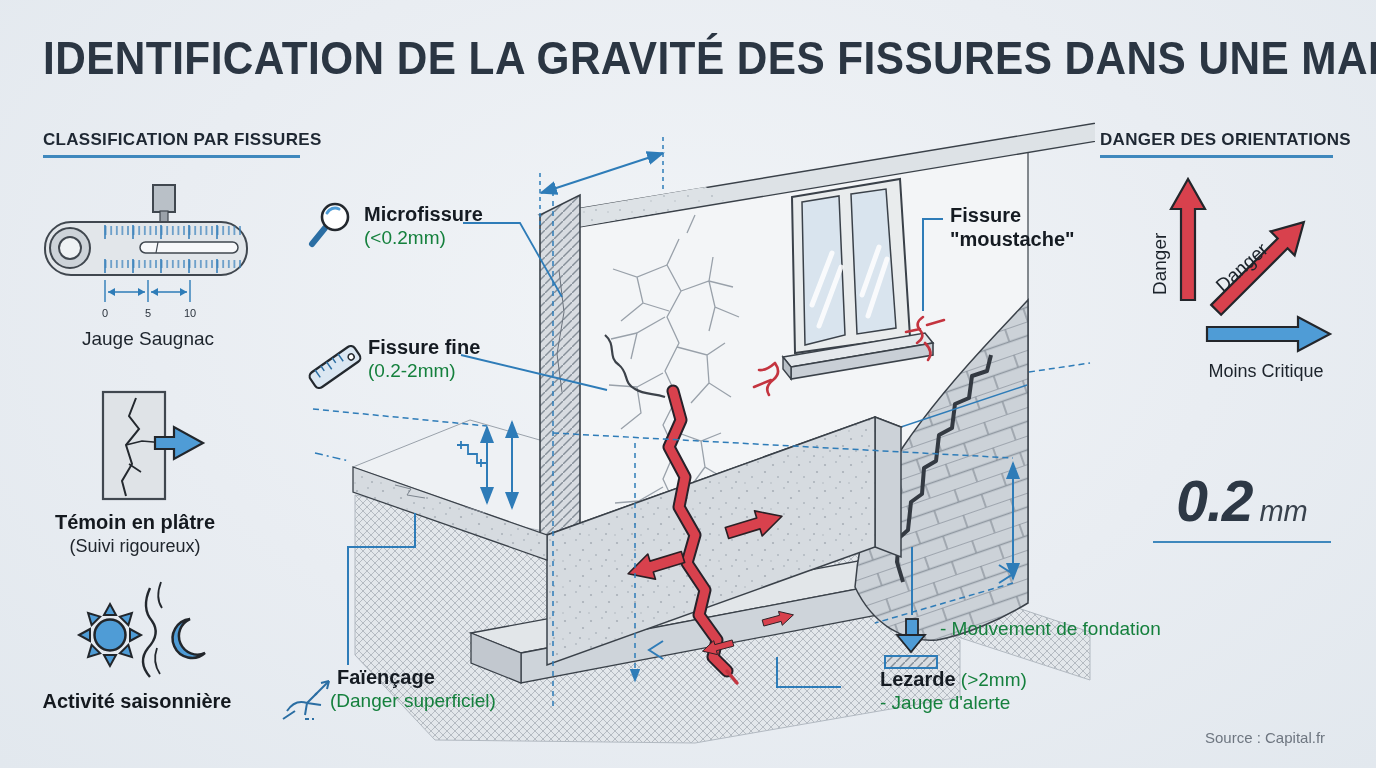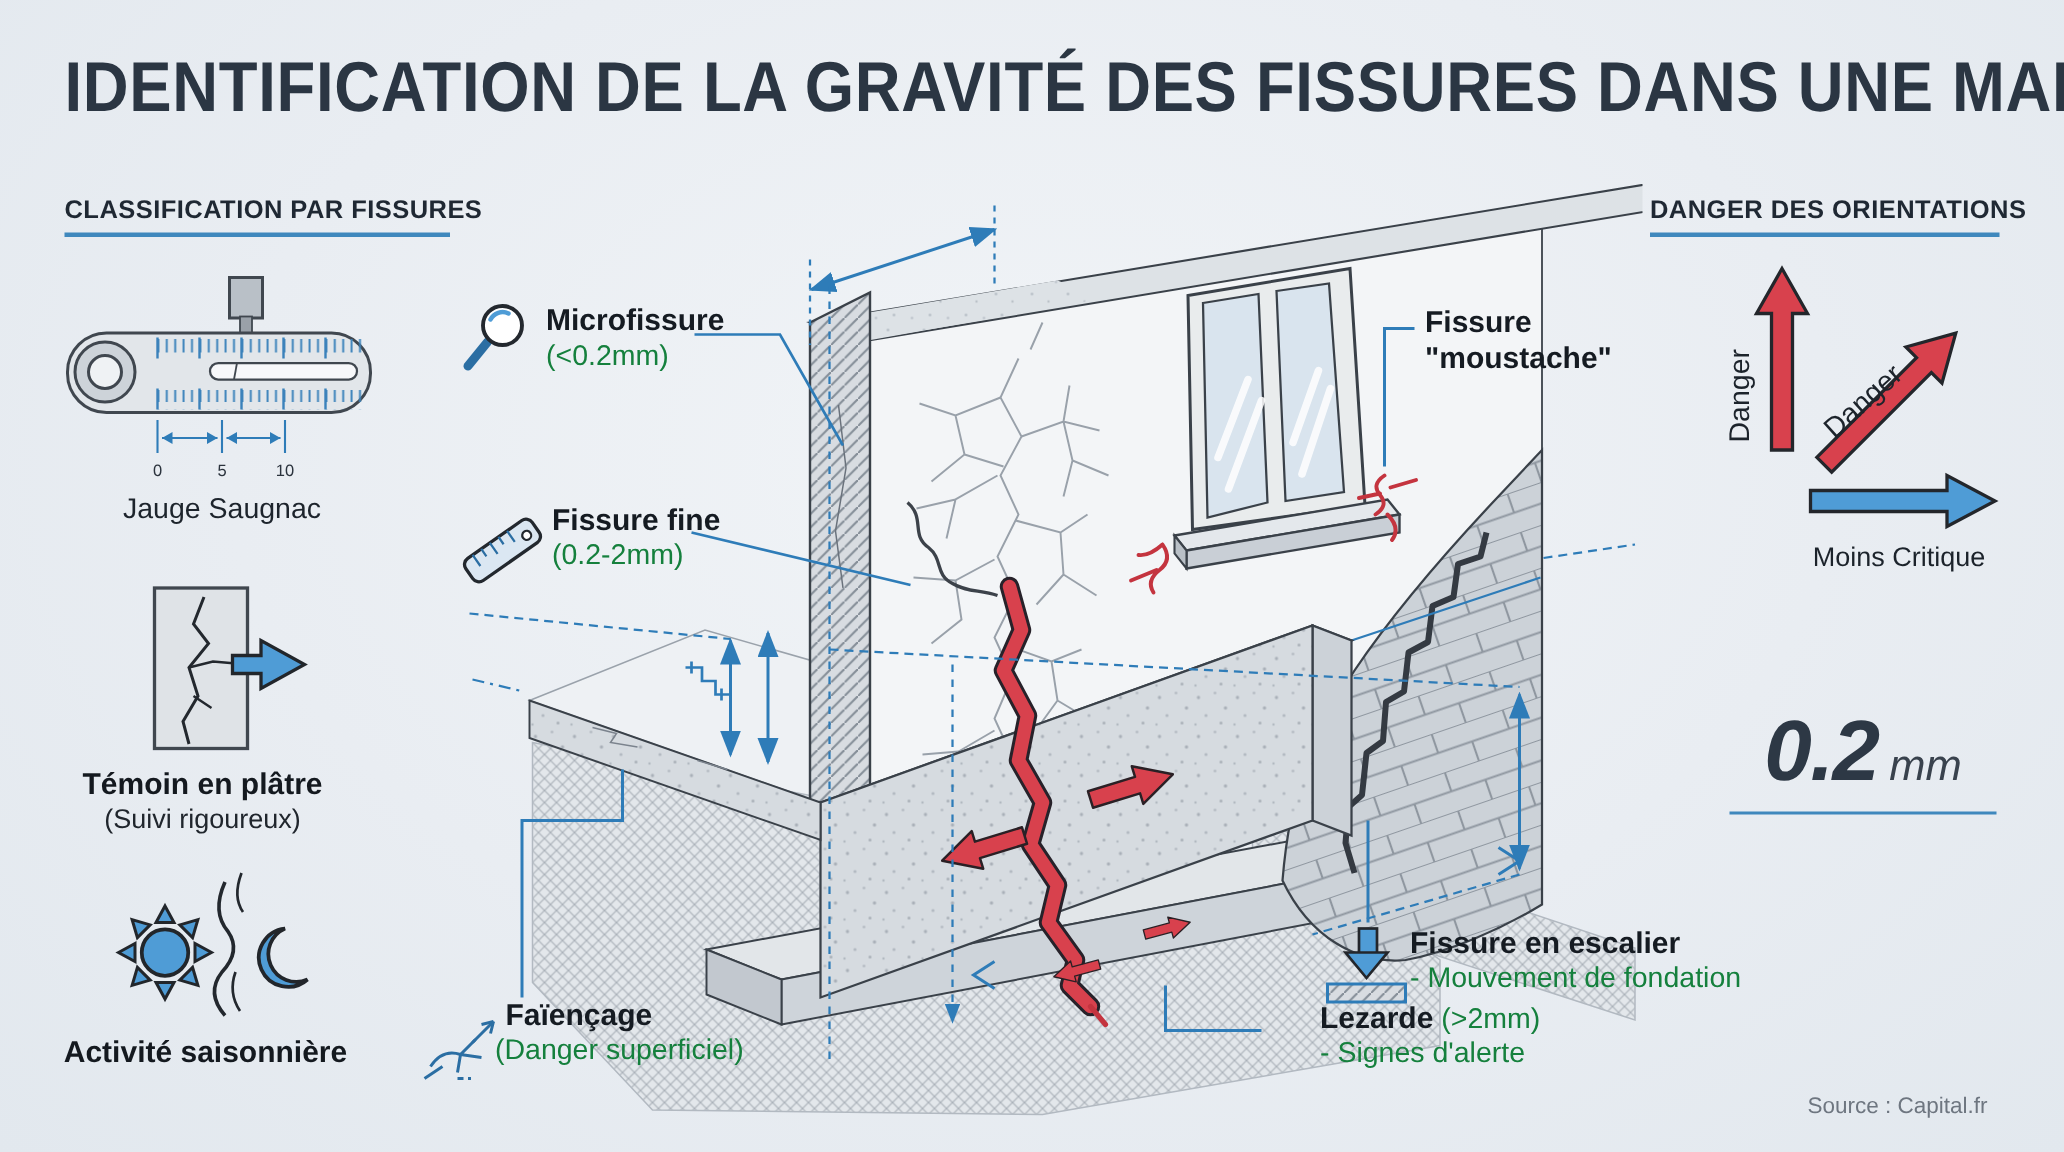--- a/index.html
+++ b/index.html
@@ -274,28 +274,27 @@
 <div class="abs callout" style="left:368px;top:336px;">
   <div class="co-b">Fissure fine</div>
   <div class="co-r">(0.2-2mm)</div>
 </div>
 <div class="abs callout" style="left:330px;top:666px;">
   <div class="co-b" style="padding-left:7px;">Faïençage</div>
   <div class="co-r">(Danger superficiel)</div>
 </div>
 <div class="abs callout" style="left:880px;top:668px;">
   <div><span class="co-b">Lezarde</span><span class="co-r"> (&gt;2mm)</span></div>
-  <div class="co-r">- Signes d'alerte</div>
+  <div class="co-r">- Jauge d'alerte</div>
 </div>
 <div class="abs callout" style="left:950px;top:204px;">
   <div class="co-b">Fissure</div>
   <div class="co-b">"moustache"</div>
 </div>
 <div class="abs callout" style="left:940px;top:618px;">
-  <div class="co-b">Fissure en escalier</div>
   <div class="co-r">- Mouvement de fondation</div>
 </div>
 
 <svg class="abs" style="left:1140px;top:165px;" width="210" height="225" viewBox="0 0 210 225">
   <path d="M41,135 V44 H31 L48,14 L65,44 H55 V135 Z" fill="#d8414d" stroke="#23262b" stroke-width="2.2"></path>
   <path d="M-7,62 V-32 H-17 L0,-62 L17,-32 H7 V62 Z" transform="translate(120,101) rotate(45)" fill="#d8414d" stroke="#23262b" stroke-width="2.2"></path>
   <path d="M67,162 H158 V152 L190,169 L158,186 V176 H67 Z" fill="#4f9cd6" stroke="#23262b" stroke-width="2.2"></path>
   <text transform="translate(26,130) rotate(-90)" font-size="19" fill="#1c232b">Danger</text>
   <text transform="translate(83,128) rotate(-42)" font-size="19" fill="#1c232b">Danger</text>
   <text x="126" y="212" font-size="18" fill="#1c232b" text-anchor="middle">Moins Critique</text>

